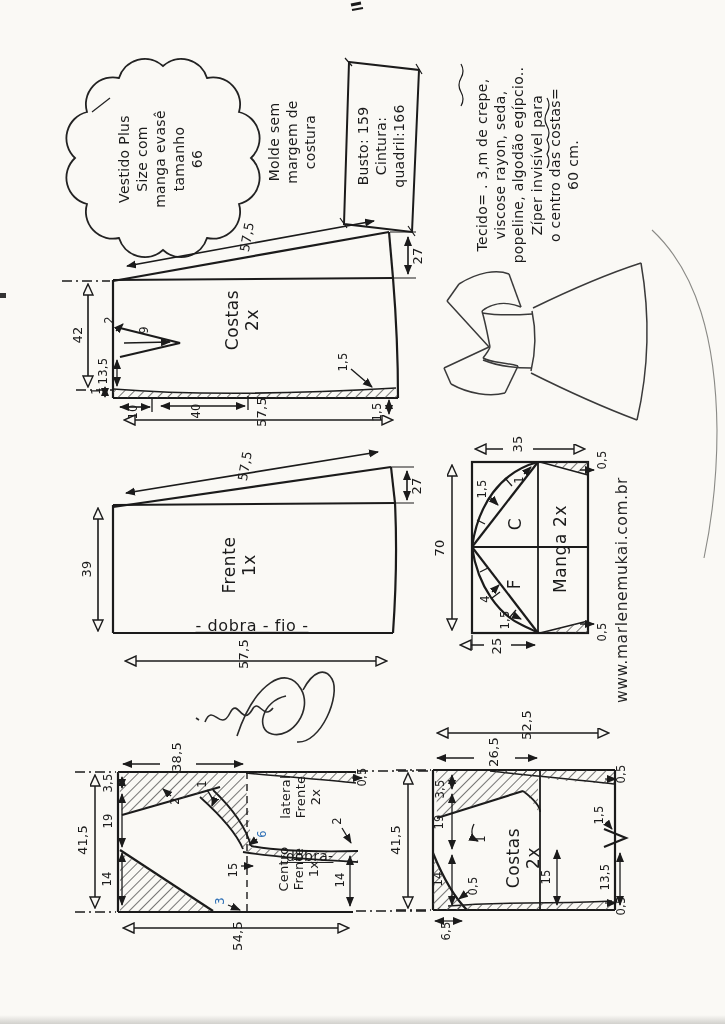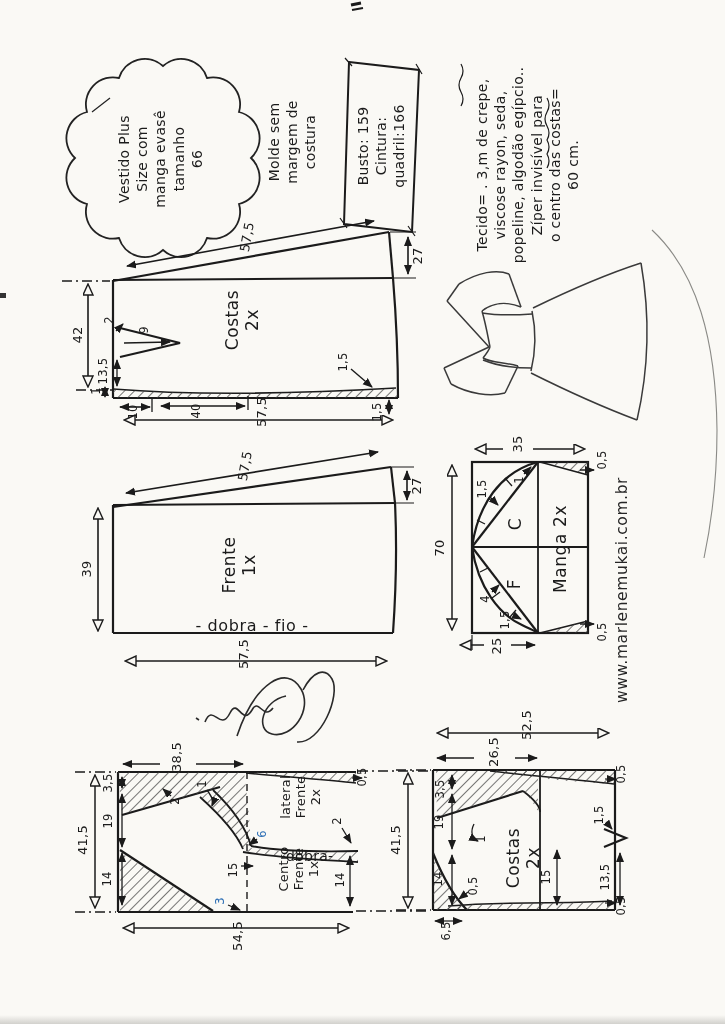--- a/index.html
+++ b/index.html
@@ -6,21 +6,21 @@
   #page{position:relative;width:725px;height:1024px;background:#faf9f5;overflow:hidden;
         font-family:"DejaVu Sans","Liberation Sans",sans-serif;color:#1b1b1b;}
   #page::after{content:"";position:absolute;left:0;right:0;bottom:0;height:9px;
         background:linear-gradient(to top,rgba(90,88,84,.25),rgba(0,0,0,0));pointer-events:none;}
   svg.art{position:absolute;left:0;top:0;}
   .lbl{position:absolute;font-size:13px;line-height:1.15;white-space:pre-line;text-align:center;
        letter-spacing:.3px;color:#1b1b1b;transform:translate(-50%,-50%) rotate(-90deg);}
   .big{font-size:17px;letter-spacing:.6px;}
   .note{font-size:14px;line-height:1.3;}
   .sm{font-size:11.5px;}
-  .h{transform:translate(-50%,-50%);}
+  .h{transform:translate(-50%,-50%);text-decoration:underline;}
   .blue{color:#2d6fb5;}
   .wm{font-size:15.5px;letter-spacing:.6px;color:#262626;}
 </style>
 </head>
 <body>
 
 <div id="page">
 
 <svg class="art" width="725" height="1024" viewBox="0 0 725 1024">
   <defs>

